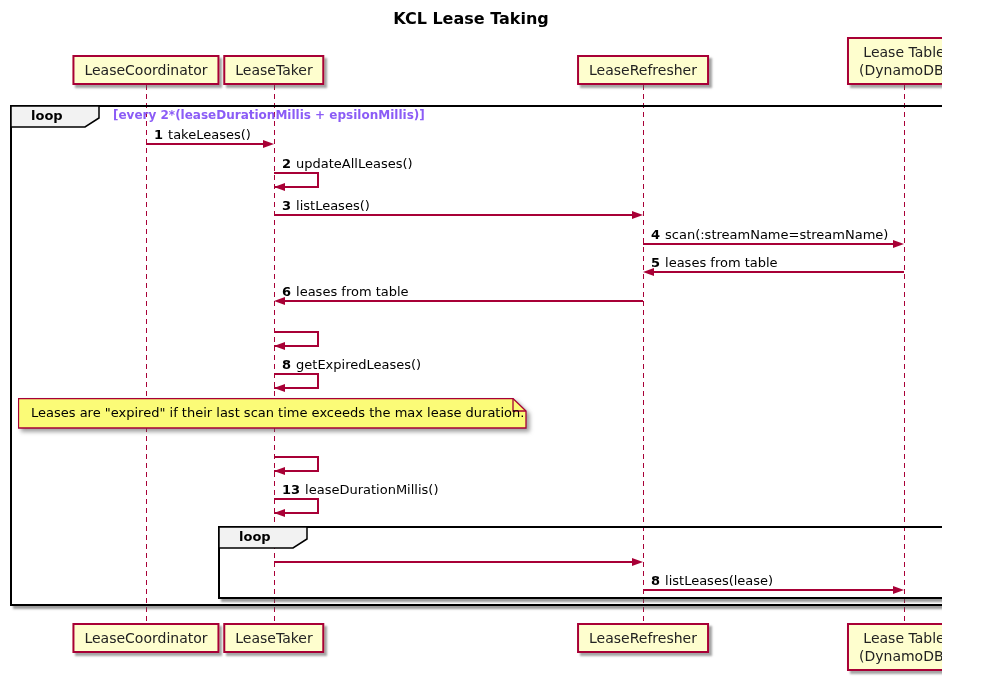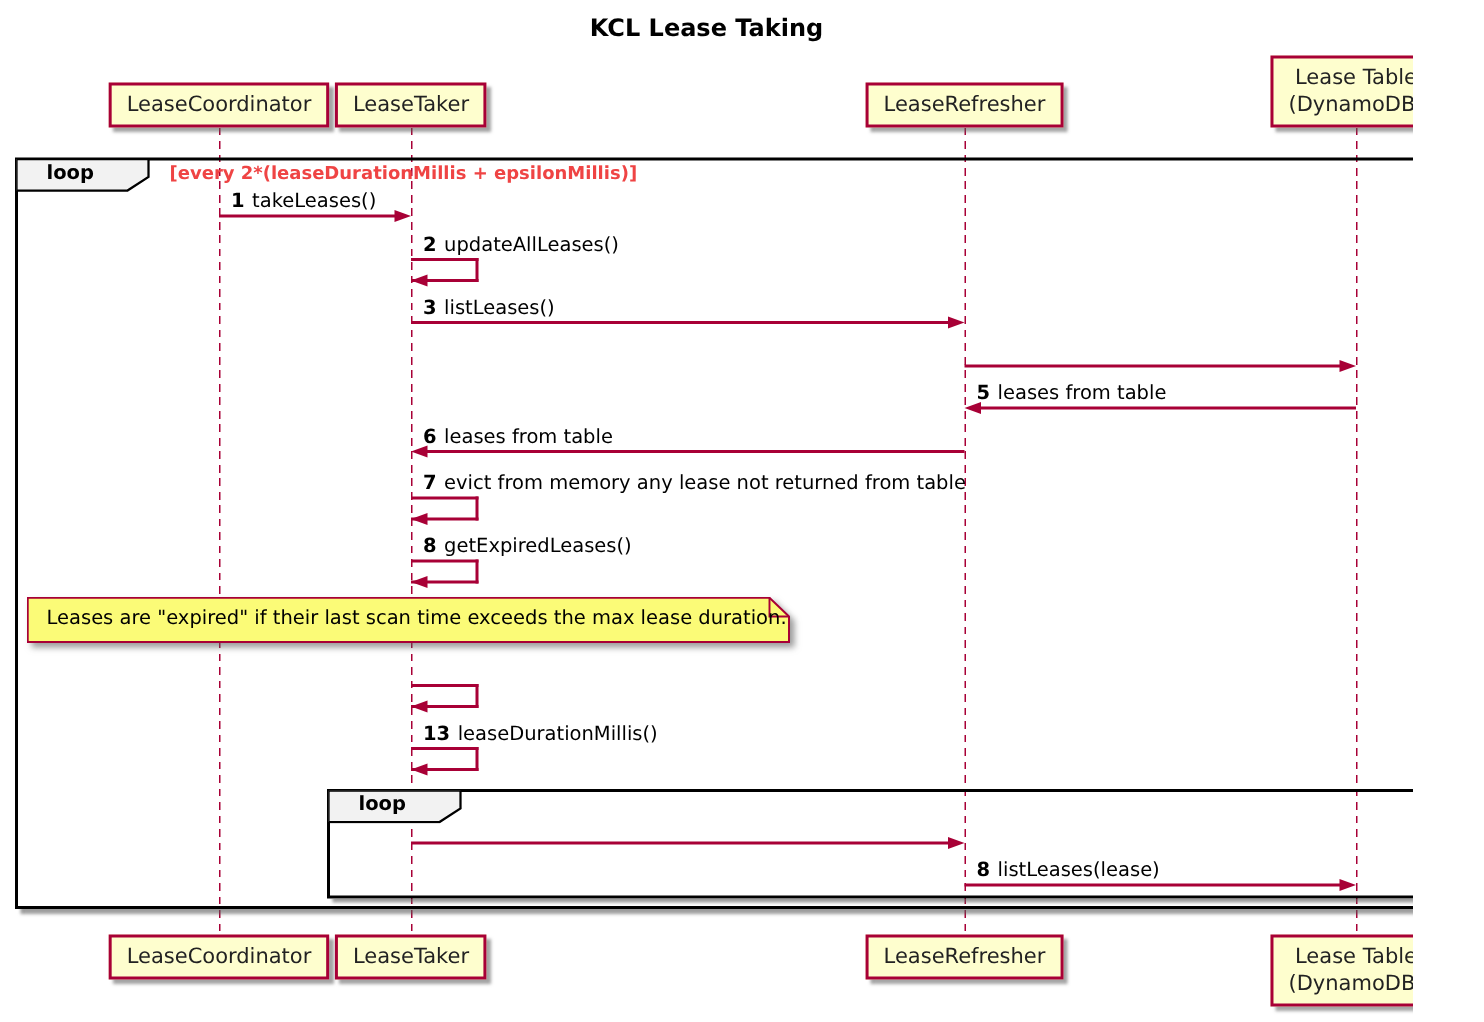--- a/index.html
+++ b/index.html
@@ -34,21 +34,21 @@
   .lifeline{
     position:absolute;top:85px;height:538px;width:1px;
     background:repeating-linear-gradient(to bottom,var(--arrow) 0px,var(--arrow) 5px,transparent 5px,transparent 9px);
   }
   .frame{
     position:absolute;border:2px solid var(--frame-border);
     box-shadow:3px 3px 2px rgba(90,90,90,0.6);box-sizing:border-box;background:transparent;
   }
   .pent{position:absolute;}
   .kw{position:absolute;font-size:13px;font-weight:bold;color:#000;}
-  .cond{position:absolute;font-size:12px;font-weight:bold;color:#ef4444;}
+  .cond{position:absolute;font-size:12px;font-weight:bold;color:#8b5cf6;}
   .mlabel{
     position:absolute;font-size:13px;line-height:17px;white-space:nowrap;color:#000;
   }
   .mlabel b{margin-right:5px;}
   .aline{position:absolute;height:2px;background:var(--arrow);}
   .ahead-r{
     position:absolute;width:0;height:0;
     border-top:4px solid transparent;border-bottom:4px solid transparent;
     border-left:11px solid var(--arrow);
   }
@@ -97,32 +97,32 @@
   <div class="ahead-r" style="left:263px;top:140px"></div>
 
   <div class="mlabel" style="left:282px;top:155px"><b>2</b><span>updateAllLeases()</span></div>
   <div class="self-loop" style="left:274px;top:172px"></div>
   <div class="ahead-l" style="left:274px;top:183px"></div>
 
   <div class="mlabel" style="left:282px;top:197px"><b>3</b><span>listLeases()</span></div>
   <div class="aline" style="left:274px;top:214px;width:361px"></div>
   <div class="ahead-r" style="left:632px;top:211px"></div>
 
+  <div class="mlabel" style="left:651px;top:226px"><b>4</b><span>scan(:streamName=streamName)</span></div>
   <div class="aline" style="left:643px;top:243px;width:253px"></div>
   <div class="ahead-r" style="left:893px;top:240px"></div>
 
   <div class="mlabel" style="left:651px;top:254px"><b>5</b><span>leases from table</span></div>
   <div class="aline" style="left:652px;top:271px;width:252px"></div>
   <div class="ahead-l" style="left:643px;top:268px"></div>
 
   <div class="mlabel" style="left:282px;top:283px"><b>6</b><span>leases from table</span></div>
   <div class="aline" style="left:283px;top:300px;width:360px"></div>
   <div class="ahead-l" style="left:274px;top:297px"></div>
 
-  <div class="mlabel" style="left:282px;top:314px"><b>7</b><span>evict from memory any lease not returned from table</span></div>
   <div class="self-loop" style="left:274px;top:331px"></div>
   <div class="ahead-l" style="left:274px;top:342px"></div>
 
   <div class="mlabel" style="left:282px;top:356px"><b>8</b><span>getExpiredLeases()</span></div>
   <div class="self-loop" style="left:274px;top:373px"></div>
   <div class="ahead-l" style="left:274px;top:384px"></div>
 
   <svg class="note" style="left:18px;top:398px;position:absolute" width="509" height="31">
     <path d="M0.5,0.5 H495 L508,13 V30 H0.5 Z" style="fill:var(--note-fill);stroke:var(--note-border);stroke-width:1.3"></path>
     <path d="M495,0.5 V13 H508" style="fill:none;stroke:var(--note-border);stroke-width:1.3"></path>

